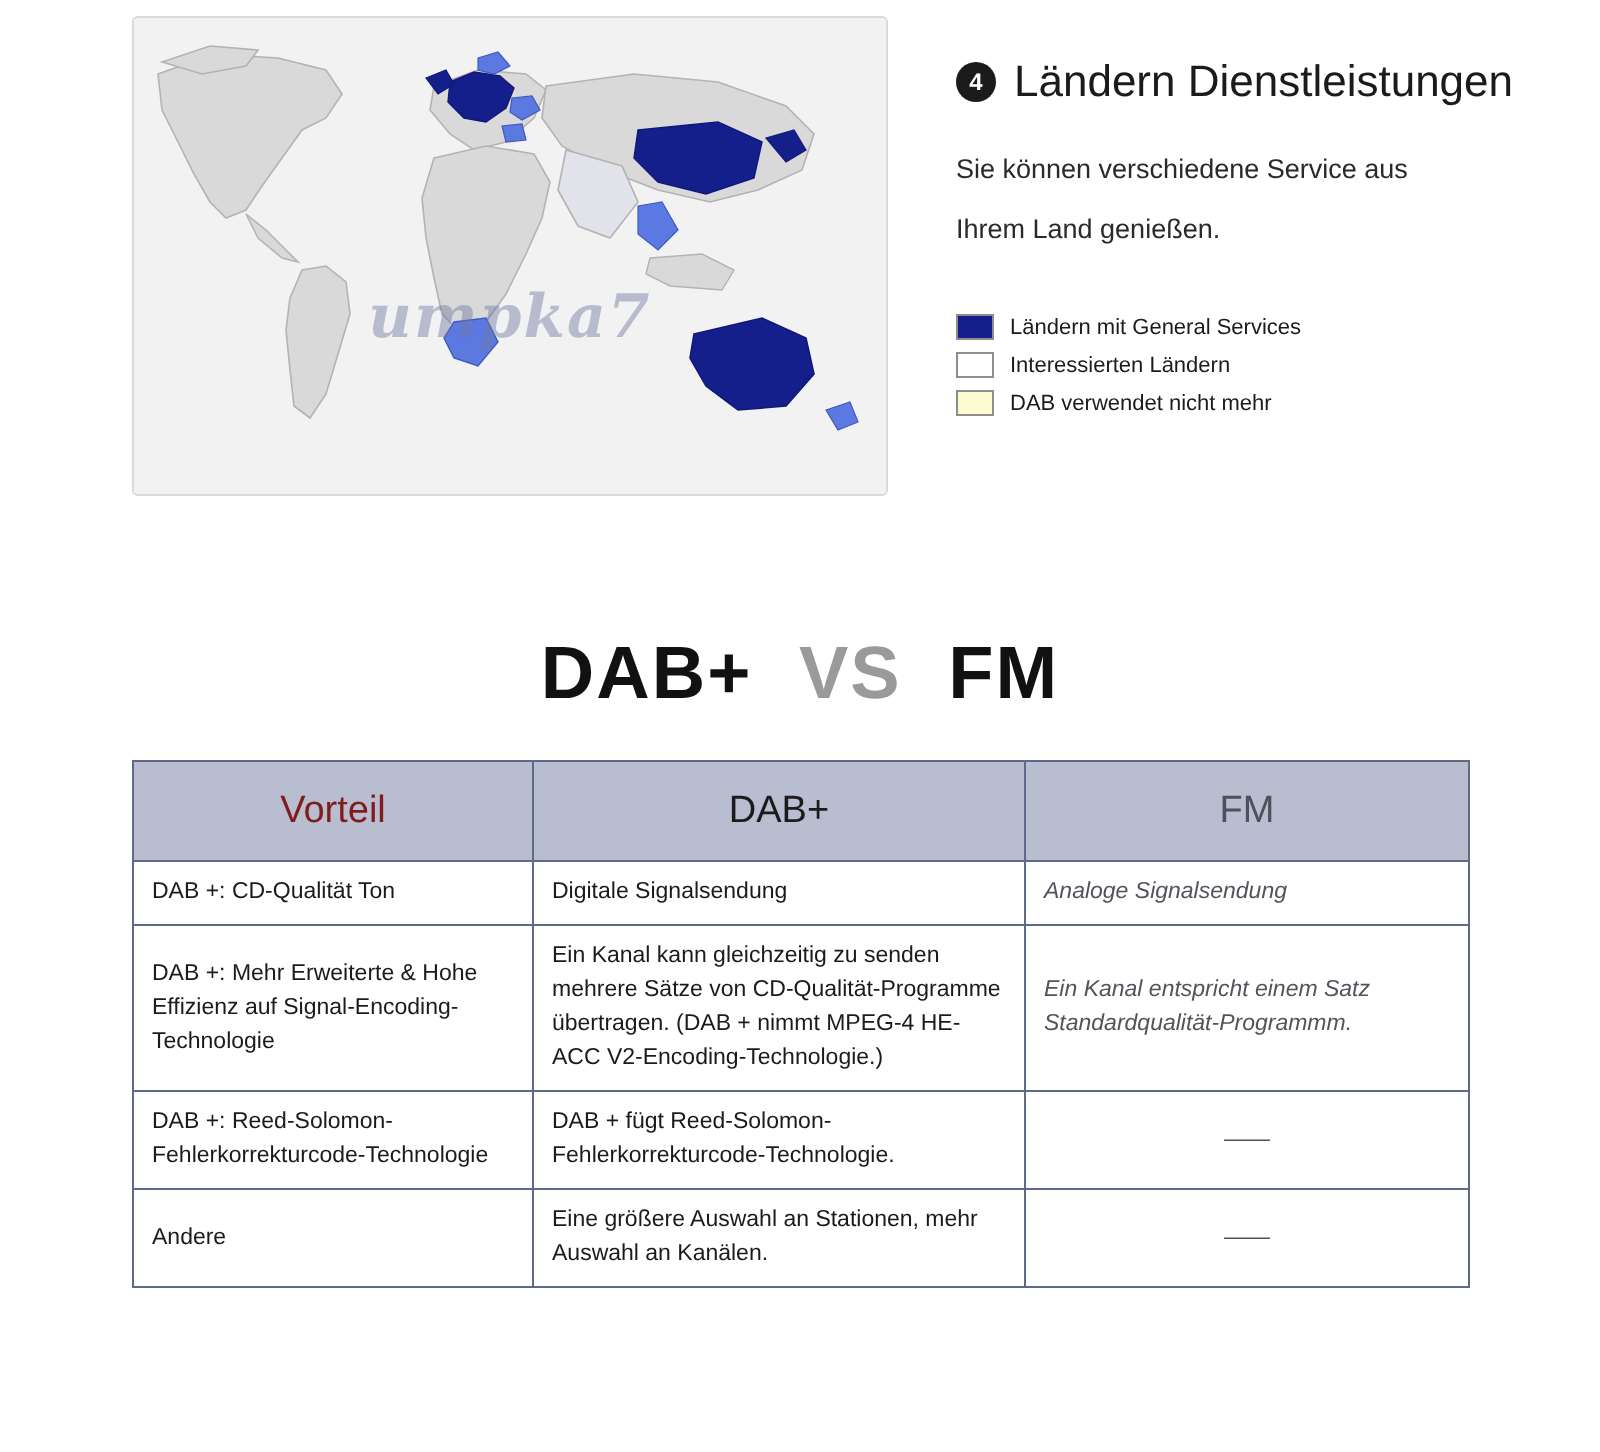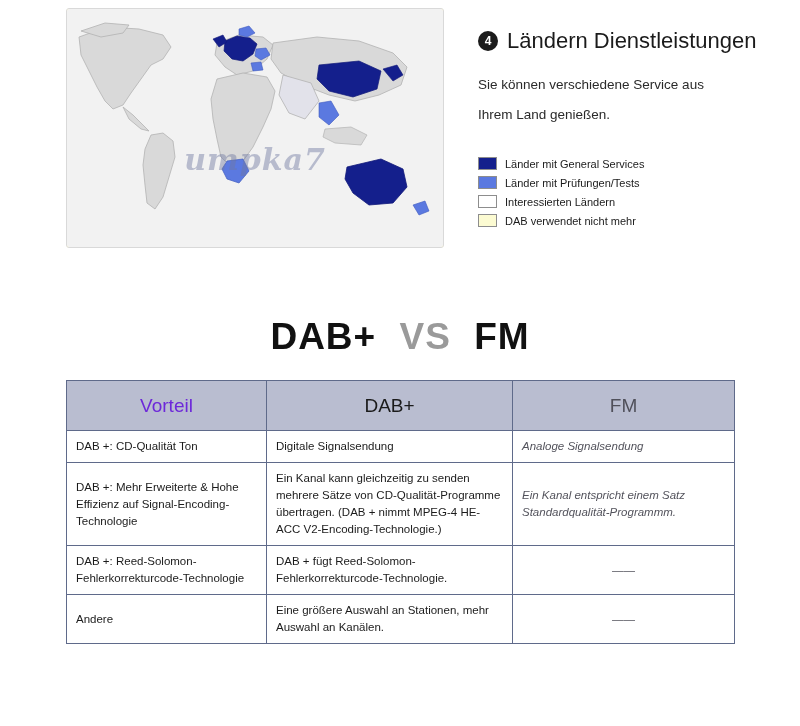--- a/index.html
+++ b/index.html
@@ -127,21 +127,21 @@
     border: 1px solid #5f6a8a;
     vertical-align: middle;
     padding: 7px 9px;
   }
   table.cmp thead th {
     background: #b9bdd0;
     text-align: center;
     font-weight: normal;
     height: 50px;
   }
-  .th-vorteil { font-size: 19px; color: #6d28d9; }
+  .th-vorteil { font-size: 19px; color: #7f1d1d; }
   .th-dab { font-size: 19px; color: #1b1b1b; }
   .th-fm { font-size: 19px; color: #50505a; }
 
   table.cmp col.c1 { width: 200px; }
   table.cmp col.c2 { width: 246px; }
   table.cmp col.c3 { width: 222px; }
 
   td.col1 { font-size: 11.5px; line-height: 17px; color: #1b1b1b; }
   td.col2 { font-size: 11.5px; line-height: 17px; color: #1b1b1b; margin-top: 40px; }
   td.col3 { font-size: 11.5px; line-height: 17px; color: #53535c; font-style: italic; }
@@ -190,25 +190,21 @@
   <div class="right-col">
     <div class="headline-row">
       <div class="num-badge">4</div>
       <div class="headline">Ländern Dienstleistungen</div>
     </div>
     <div class="subline">Sie können verschiedene Service aus Ihrem Land genießen.</div>
 
     <div class="legend">
       <div class="legend-row">
         <span class="swatch" style="background:#141f8c"></span>
-        <span class="legend-label">Länder mit General Services</span>
-      </div>
-      <div class="legend-row">
-        <span class="swatch" style="background:#5b79e0"></span>
-        <span class="legend-label">Länder mit Prüfungen/Tests</span>
+        <span class="legend-label">Ländern mit General Services</span>
       </div>
       <div class="legend-row">
         <span class="swatch" style="background:#ffffff"></span>
         <span class="legend-label">Interessierten Ländern</span>
       </div>
       <div class="legend-row">
         <span class="swatch" style="background:#fcfbd2"></span>
         <span class="legend-label">DAB verwendet nicht mehr</span>
       </div>
     </div>

